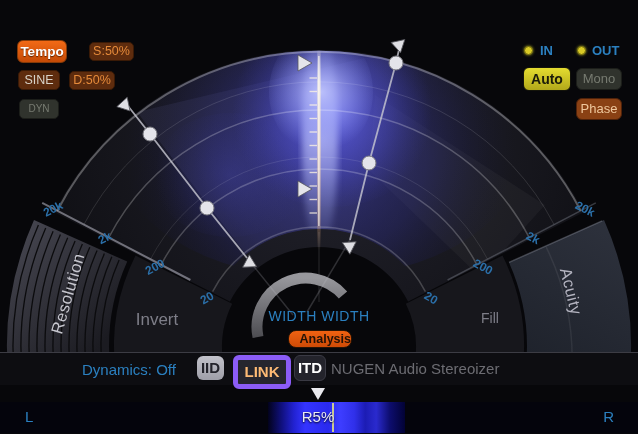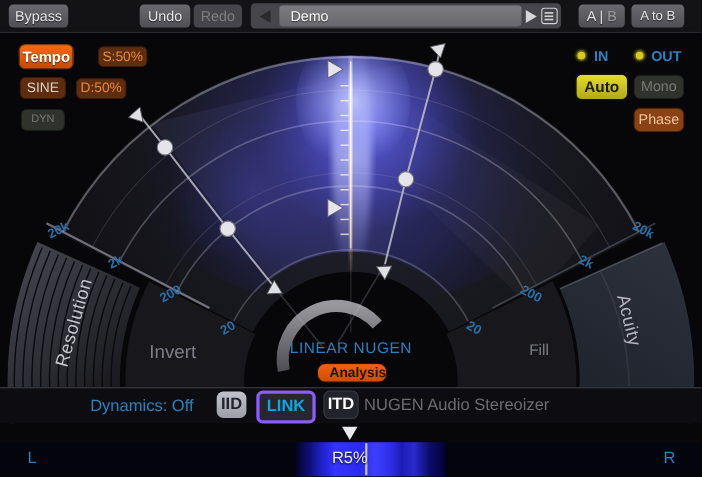--- a/index.html
+++ b/index.html
@@ -47,21 +47,21 @@
   #t-invert{left:128px;top:310px;width:58px;color:#7e7e88;font-size:17px;text-align:center;cursor:pointer;}
   #t-fill{left:468px;top:310px;width:44px;color:#7e7e88;font-size:14px;text-align:center;cursor:pointer;}
   #t-linwidth{left:240px;top:308px;width:158px;text-align:center;color:#2b80c0;font-size:14px;letter-spacing:.5px;}
   #btn-analysis{left:288px;top:330px;width:62px;height:16px;background:linear-gradient(#ef6212,#cf4b06);border:1px solid #2a1404;
       border-radius:8px;color:#241206;font-size:12.5px;font-weight:bold;line-height:16px;text-align:right;}
   
   #infobar{position:absolute;left:0;top:352px;width:638px;height:32px;background:#0d0d11;border-top:1.5px solid #3c3c44;}
   #dyn-status{position:absolute;left:82px;top:8px;color:#2b80c0;font-size:15px;}
   .mbtn{position:absolute;top:3px;height:24px;border-radius:6px;font-weight:bold;font-size:15px;text-align:center;line-height:24px;cursor:pointer;}
   #btn-iid{left:197px;width:27px;background:linear-gradient(#c2c2ca,#9e9ea8);color:#23232b;}
-  #btn-link{left:233px;width:48px;background:#26262e;border:3px solid #8b5cf6;color:#0ea5e9;top:2px;}
+  #btn-link{left:233px;width:48px;background:#26262e;border:5px solid #8b5cf6;color:#fdba74;top:2px;}
   #btn-itd{left:294px;width:30px;background:#23232b;border:1px solid #3a3a44;color:#ffffff;top:2px;}
   #brand{position:absolute;left:331px;top:7px;color:#6c6c72;font-size:15px;}
   
   #meter{position:absolute;left:0;top:402px;width:638px;height:31px;background:#04040c;cursor:pointer;}
   #meter .lab{position:absolute;top:6px;color:#2b80c0;font-size:15px;}
   #meterbar{position:absolute;left:268px;top:0;width:137px;height:31px;
      background:linear-gradient(90deg,#02021c 0%,#10107e 10%,#2222d2 19%,#3434ff 27%,#2a2aee 44%,#3d3dff 53%,#3030ea 63%,#1c1cb4 71%,#2a2ace 79%,#0d0d6e 89%,#020234 100%);}
   #meterline{position:absolute;left:332px;top:1px;width:1.5px;height:29px;background:#c9c893;}
   #meterval{position:absolute;left:280px;top:6px;width:76px;text-align:center;color:#eaeaf2;font-size:15px;text-shadow:0 1px 2px #000;}
   #pointer{position:absolute;left:311px;top:388px;width:0;height:0;border-left:7px solid transparent;
@@ -241,36 +241,23 @@
   <div class="freq" style="left:192px;top:291px;transform:rotate(-30deg)">20</div>
   <div class="freq" style="left:570px;top:202px;transform:rotate(27deg)">20k</div>
   <div class="freq" style="left:518px;top:231px;transform:rotate(27deg)">2k</div>
   <div class="freq" style="left:468px;top:260px;transform:rotate(28deg)">200</div>
   <div class="freq" style="left:416px;top:291px;transform:rotate(30deg)">20</div>
 
   <div class="wedgetext" id="t-resolution">Resolution</div>
   <div class="wedgetext" id="t-acuity">Acuity</div>
   <div id="t-invert" class="abs">Invert</div>
   <div id="t-fill" class="abs">Fill</div>
-  <div id="t-linwidth" class="abs">LINEAR NUGEN</div>
+  <div id="t-linwidth" class="abs">WIDTH WIDTH</div>
   <div id="btn-analysis" class="abs">Analysis</div>
 
-  <div id="topbar">
-    <div class="tbtn" style="left:8px;width:54px">Bypass</div>
-    <div class="tbtn" style="left:127px;width:46px">Undo</div>
-    <div class="tbtn dis" style="left:176px;width:44px">Redo</div>
-    <div id="preset">
-      <div class="arrL"></div>
-      <div class="fld">Demo</div>
-      <div class="arrR"></div>
-      <div id="menuicon"></div>
-    </div>
-    <div class="tbtn" style="left:526px;width:42px"><span>A |</span> <span class="dim">B</span></div>
-    <div class="tbtn" style="left:574px;width:48px;font-size:12px">A to B</div>
-  </div>
 
   <div class="obtn" id="btn-tempo">Tempo</div>
   <div class="obtn sub" id="btn-s">S:50%</div>
   <div class="obtn sub" id="btn-sine">SINE</div>
   <div class="obtn sub" id="btn-d">D:50%</div>
   <div class="obtn gbtn" id="btn-dyn">DYN</div>
 
   <div class="led" style="left:524px;top:46px"></div>
   <div class="iolab" style="left:540px;top:43px">IN</div>
   <div class="led" style="left:577px;top:46px"></div>

